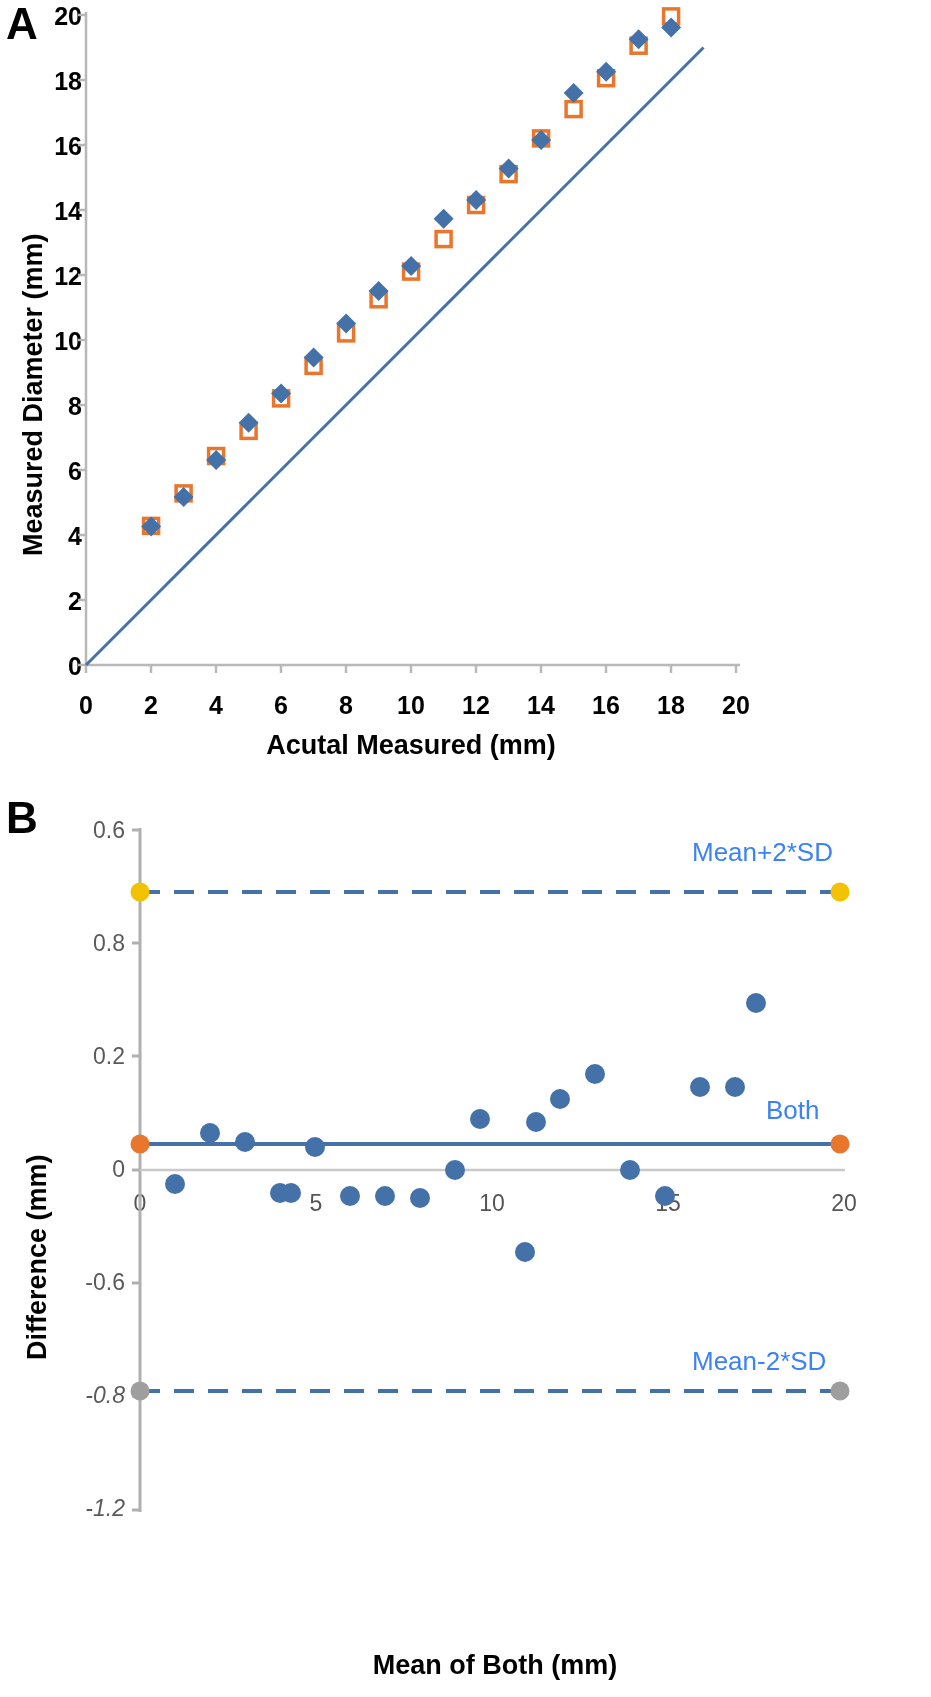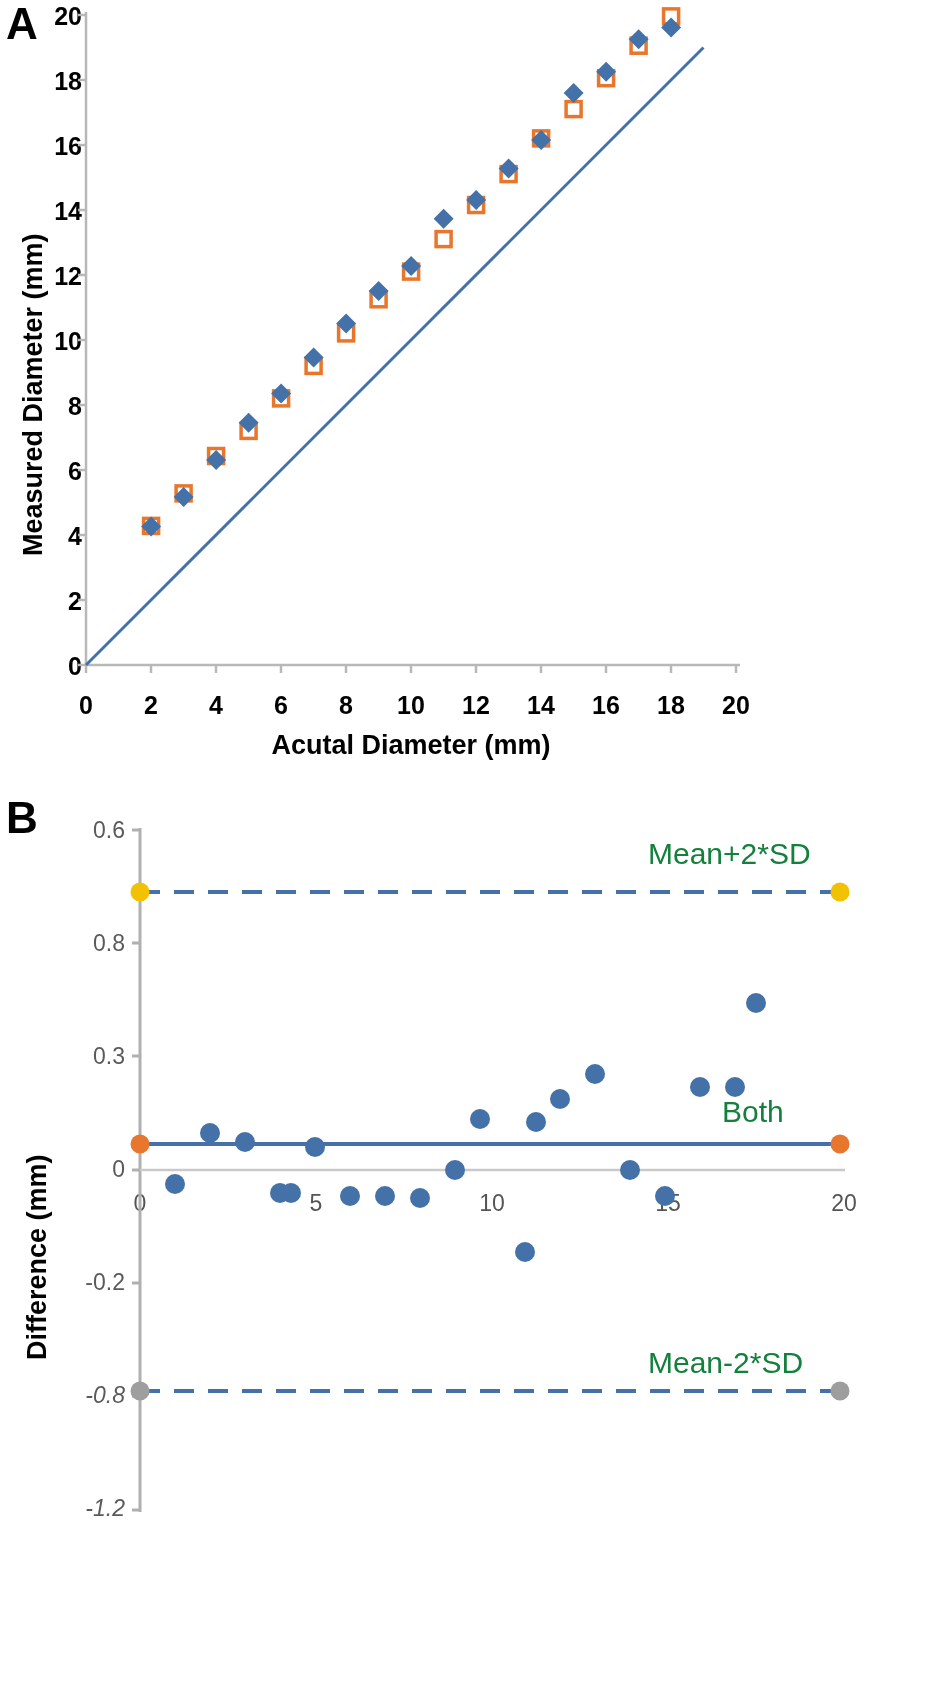--- a/index.html
+++ b/index.html
@@ -70,23 +70,24 @@
     color: #5a5a5a;
     white-space: nowrap;
     text-align: right;
   }
   .b-tick.x {
     text-align: center;
     color: #555;
   }
   .annot {
     position: absolute;
-    font-size: 30px;
-    color: #15803d;
-    white-space: nowrap;
+    font-size: 26px;
+    color: #3b82f6;
+    white-space: nowrap;
+    margin-left: 44px;
   }
 </style>
 </head>
 <body>
 
 <div class="panel" id="panel-a">
 
   <div class="panel-letter">A</div>
 
   <div class="axis-title y-title" style="left: 18px; top: 556px; transform: rotate(-90deg);">Measured Diameter (mm)</div>
@@ -108,21 +109,21 @@
   <div class="tick-label x" style="left: 196px; top: 691px; width: 40px;">4</div>
   <div class="tick-label x" style="left: 261px; top: 691px; width: 40px;">6</div>
   <div class="tick-label x" style="left: 326px; top: 691px; width: 40px;">8</div>
   <div class="tick-label x" style="left: 391px; top: 691px; width: 40px;">10</div>
   <div class="tick-label x" style="left: 456px; top: 691px; width: 40px;">12</div>
   <div class="tick-label x" style="left: 521px; top: 691px; width: 40px;">14</div>
   <div class="tick-label x" style="left: 586px; top: 691px; width: 40px;">16</div>
   <div class="tick-label x" style="left: 651px; top: 691px; width: 40px;">18</div>
   <div class="tick-label x" style="left: 716px; top: 691px; width: 40px;">20</div>
 
-  <div class="axis-title x-title" style="left: 146px; top: 730px; width: 530px;">Acutal Diameter (mm)</div>
+  <div class="axis-title x-title" style="left: 146px; top: 730px; width: 530px;">Acutal Measured (mm)</div>
 
   <div class="plot" id="plot-a" style="left: 0px; top: 0px;">
     <svg width="931" height="790" viewBox="0 0 931 790">
 
       <line x1="86" y1="12" x2="86" y2="665" stroke="#b8b8b8" stroke-width="2.5"></line>
       <line x1="86" y1="665" x2="740" y2="665" stroke="#b8b8b8" stroke-width="2.5"></line>
 
       <g stroke="#b8b8b8" stroke-width="2.5">
         <line x1="78" y1="15" x2="86" y2="15"></line>
         <line x1="78" y1="80" x2="86" y2="80"></line>
@@ -197,36 +198,37 @@
 </div>
 
 <div class="panel" id="panel-b">
 
   <div class="panel-letter">B</div>
 
   <div class="axis-title y-title" style="left: 22px; top: 570px; transform: rotate(-90deg);">Difference (mm)</div>
 
   <div class="b-tick" style="left: 55px; top:  27px; width: 70px;">0.6</div>
   <div class="b-tick" style="left: 55px; top: 140px; width: 70px; text-align: right;">0.8</div>
-  <div class="b-tick" style="left: 55px; top: 253px; width: 70px;">0.3</div>
+  <div class="b-tick" style="left: 55px; top: 253px; width: 70px;">0.2</div>
   <div class="b-tick" style="left: 55px; top: 366px; width: 70px;">0</div>
-  <div class="b-tick" style="left: 55px; top: 479px; width: 70px;">-0.2</div>
+  <div class="b-tick" style="left: 55px; top: 479px; width: 70px;">-0.6</div>
   <div class="b-tick" style="left: 55px; top: 592px; width: 70px; font-style: italic;">-0.8</div>
   <div class="b-tick" style="left: 55px; top: 705px; width: 70px; font-style: italic;">-1.2</div>
 
   <div class="b-tick x" style="left: 120px; top: 400px; width: 40px;">0</div>
   <div class="b-tick x" style="left: 296px; top: 400px; width: 40px;">5</div>
   <div class="b-tick x" style="left: 472px; top: 400px; width: 40px;">10</div>
   <div class="b-tick x" style="left: 648px; top: 400px; width: 40px;">15</div>
   <div class="b-tick x" style="left: 824px; top: 400px; width: 40px;">20</div>
 
   <div class="annot" style="left: 648px; top: 47px;">Mean+2*SD</div>
   <div class="annot" style="left: 722px; top: 305px;">Both</div>
   <div class="annot" style="left: 648px; top: 556px;">Mean-2*SD</div>
 
+  <div class="axis-title x-title" style="left: 245px; top: 860px; width: 500px;">Mean of Both (mm)</div>
 
   <div class="plot" id="plot-b" style="left: 0px; top: 0px;">
     <svg width="931" height="907" viewBox="0 0 931 907">
 
       <line x1="140" y1="38" x2="140" y2="722" stroke="#b0b0b0" stroke-width="3"></line>
 
       <line x1="140" y1="380" x2="845" y2="380" stroke="#c9c9c9" stroke-width="2.5"></line>
 
       <g stroke="#b0b0b0" stroke-width="3">
         <line x1="132" y1="40" x2="140" y2="40"></line>

